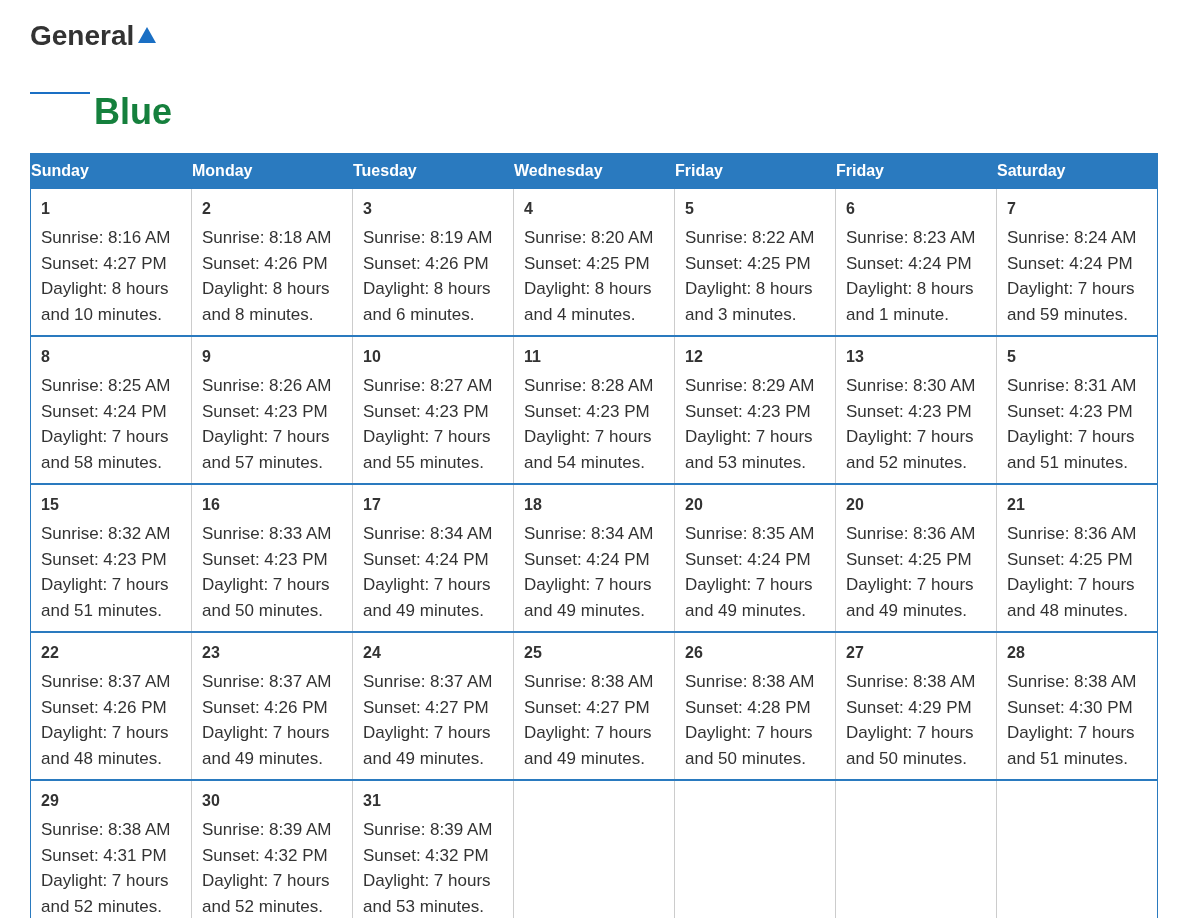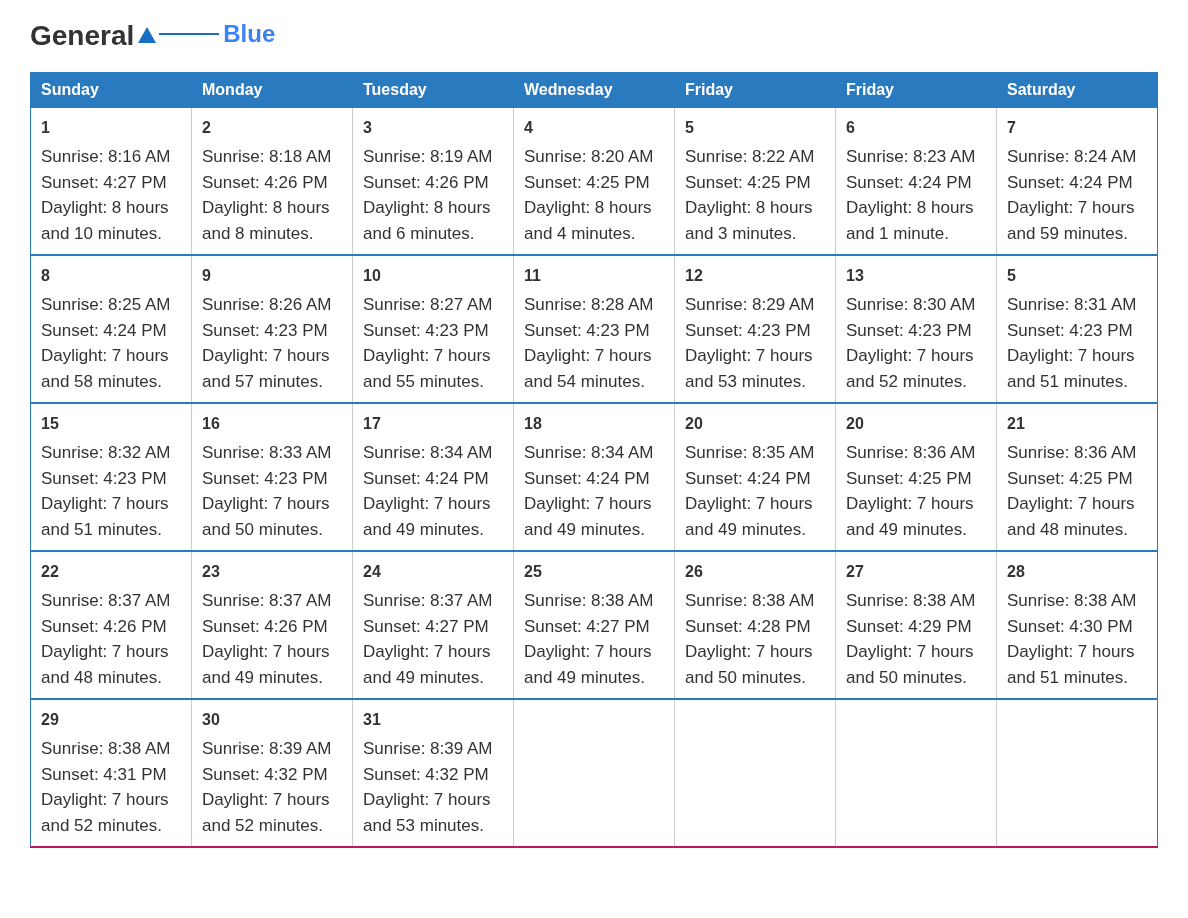--- a/index.html
+++ b/index.html
@@ -11,21 +11,21 @@
       padding: 20px 30px;
     }
     .header {
       display: flex;
       justify-content: space-between;
       align-items: flex-start;
       margin-bottom: 20px;
     }
     .logo {
       display: flex;
-      flex-direction: row;
+      flex-direction: column;
       align-items: flex-start;
     }
     .logo-text {
       display: flex;
       align-items: center;
       font-size: 28px;
       font-weight: bold;
       color: #333;
     }
     .logo-general { color: #333; }
@@ -48,21 +48,21 @@
     table {
       width: 100%;
       border-collapse: collapse;
       table-layout: fixed;
     }
     thead tr th {
       background: #2a7abf;
       color: #fff;
       font-size: 16px;
       font-weight: bold;
-      padding: 8px 10px;
+      padding: 8px 0;
       border: 1px solid #2a7abf;
       text-align: left;
     }
     tbody tr {
       border-bottom: 2px solid #2a7abf;
     }
     tbody tr td {
       vertical-align: top;
       padding: 8px 10px;
       font-size: 13px;
@@ -97,21 +97,21 @@
       <span class="logo-general">General</span>
       <span style="position:relative;display:inline-flex;align-items:center;margin-left:2px;">
 
         <svg width="22" height="22" viewBox="0 0 22 22" style="margin-right:1px;">
           <polygon points="11,2 20,18 2,18" fill="#1a6fc4"></polygon>
         </svg>
       </span>
     </div>
     <div style="display:flex;align-items:center;">
       <div style="width:60px;height:2px;background:#1a6fc4;margin-right:4px;"></div>
-      <span class="logo-blue" style="font-size:24px;font-weight:bold;color:#3b82f6;">Blue</span>
+      <span class="logo-blue" style="font-size:36px;font-weight:bold;color:#15803d;margin-top:39px;">Blue</span>
     </div>
   </div>
 </div>
 
 <table>
   <thead>
     <tr>
       <th>Sunday</th>
       <th>Monday</th>
       <th>Tuesday</th>

